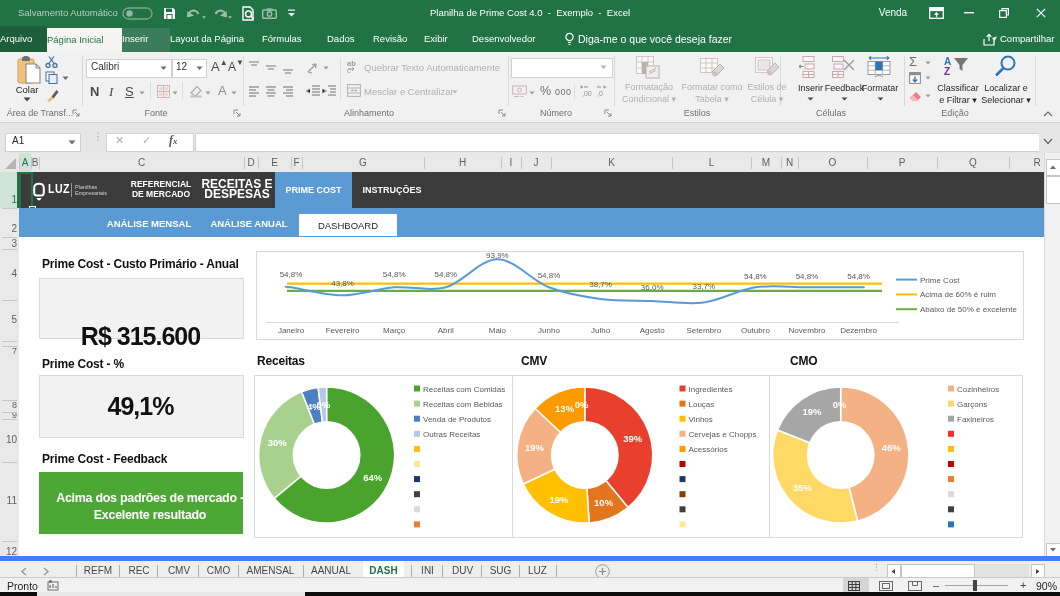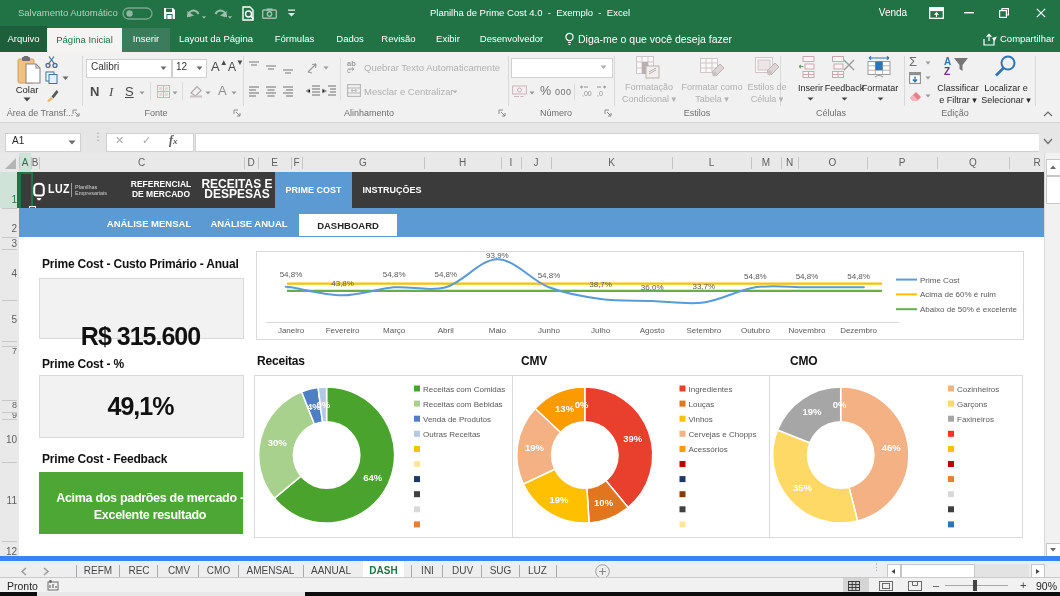--- a/index.html
+++ b/index.html
@@ -2,21 +2,21 @@
 <html><head>
 <meta charset="utf-8">
 <style>
   html,body{margin:0;padding:0;}
   #app{position:relative;width:1060px;height:596px;overflow:hidden;
        font-family:"Liberation Sans",sans-serif;background:#fff;}
   .abs{position:absolute;}
   
   #titlebar{left:0;top:0;width:1060px;height:26px;background:#217346;color:#fff;padding-left:12px;}
   #tabrow{left:0;top:26px;width:1060px;height:26px;background:#217346;color:#fff;font-size:9.5px;}
-  .tabtxt{position:absolute;top:0;height:26px;line-height:26px;text-align:center;color:#fff;}
+  .tabtxt{position:absolute;top:0;height:26px;line-height:26px;color:#fff;}
   
   #ribbon{left:0;top:0;width:1060px;height:123px;}
   #ribbonbg{left:0;top:52px;width:1060px;height:70px;background:#f1f1f1;border-bottom:1px solid #d5d5d5;}
   .rsep{position:absolute;top:56px;height:50px;width:1px;background:#d9d9d9;}
   .glabel{position:absolute;top:108px;font-size:9px;color:#6e6e6e;text-align:center;}
   .gray{color:#b0b0b0;}
   
   #fbar{left:0;top:123px;width:1060px;height:30px;background:#e6e6e6;}
   .wbox{position:absolute;background:#fff;border:1px solid #d0d0d0;}
   
@@ -470,21 +470,21 @@
     <div class="abs" style="left:256px;top:13px;width:77px;text-align:center;font-size:9px;font-weight:bold;color:#fff;">PRIME COST</div>
     <div class="abs" style="left:334px;top:13px;width:78px;text-align:center;font-size:9px;font-weight:bold;color:#fff;">INSTRUÇÕES</div>
 
     <div class="abs" style="left:0;top:0;width:10px;height:34px;border:2px solid #217346;"></div>
     <div class="abs" style="left:10px;top:34px;width:5px;height:5px;background:#217346;border:1px solid #fff;"></div>
 
     <div class="abs" style="left:0;top:36px;width:1025px;height:29px;background:#5b9ad2;"></div>
     <div class="abs" style="left:80px;top:46px;width:100px;text-align:center;font-size:9.5px;font-weight:bold;color:#fff;">ANÁLISE MENSAL</div>
     <div class="abs" style="left:180px;top:46px;width:100px;text-align:center;font-size:9.5px;font-weight:bold;color:#fff;">ANÁLISE ANUAL</div>
     <div class="abs" style="left:280px;top:42px;width:98px;height:22px;background:#fff;"></div>
-    <div class="abs" style="left:280px;top:48px;width:98px;text-align:center;font-size:9.5px;font-weight:bold;color:#262626;">DASHBOARD</div>
+    <div class="abs" style="left:280px;top:48px;width:98px;text-align:center;font-size:9.5px;font-weight:normal;color:#262626;">DASHBOARD</div>
 
     <div class="abs t13" style="left:23px;top:85px;">Prime Cost - Custo Primário - Anual</div>
     <div class="graybox" style="left:20px;top:106px;width:203px;height:59px;"></div>
     <div class="abs" style="left:20px;top:125px;width:203px;text-align:center;font-size:25px;font-weight:bold;color:#111;letter-spacing:-1px;margin-top:25px;">R$ 315.600</div>
     <div class="abs t13" style="left:23px;top:185px;">Prime Cost - %</div>
     <div class="graybox" style="left:20px;top:203px;width:203px;height:61px;"></div>
     <div class="abs" style="left:20px;top:220px;width:203px;text-align:center;font-size:25px;font-weight:bold;color:#111;letter-spacing:-1px;">49,1%</div>
     <div class="abs t13" style="left:23px;top:280px;">Prime Cost - Feedback</div>
     <div class="abs" style="left:20px;top:300px;width:204px;height:62px;background:#4ca734;"></div>
     <div class="abs" style="left:31px;top:318px;width:200px;font-size:12.5px;font-weight:bold;color:#fff;line-height:17px;letter-spacing:-0.3px;white-space:nowrap;text-align:center;">Acima dos padrões de mercado -<br>Excelente resultado</div>

